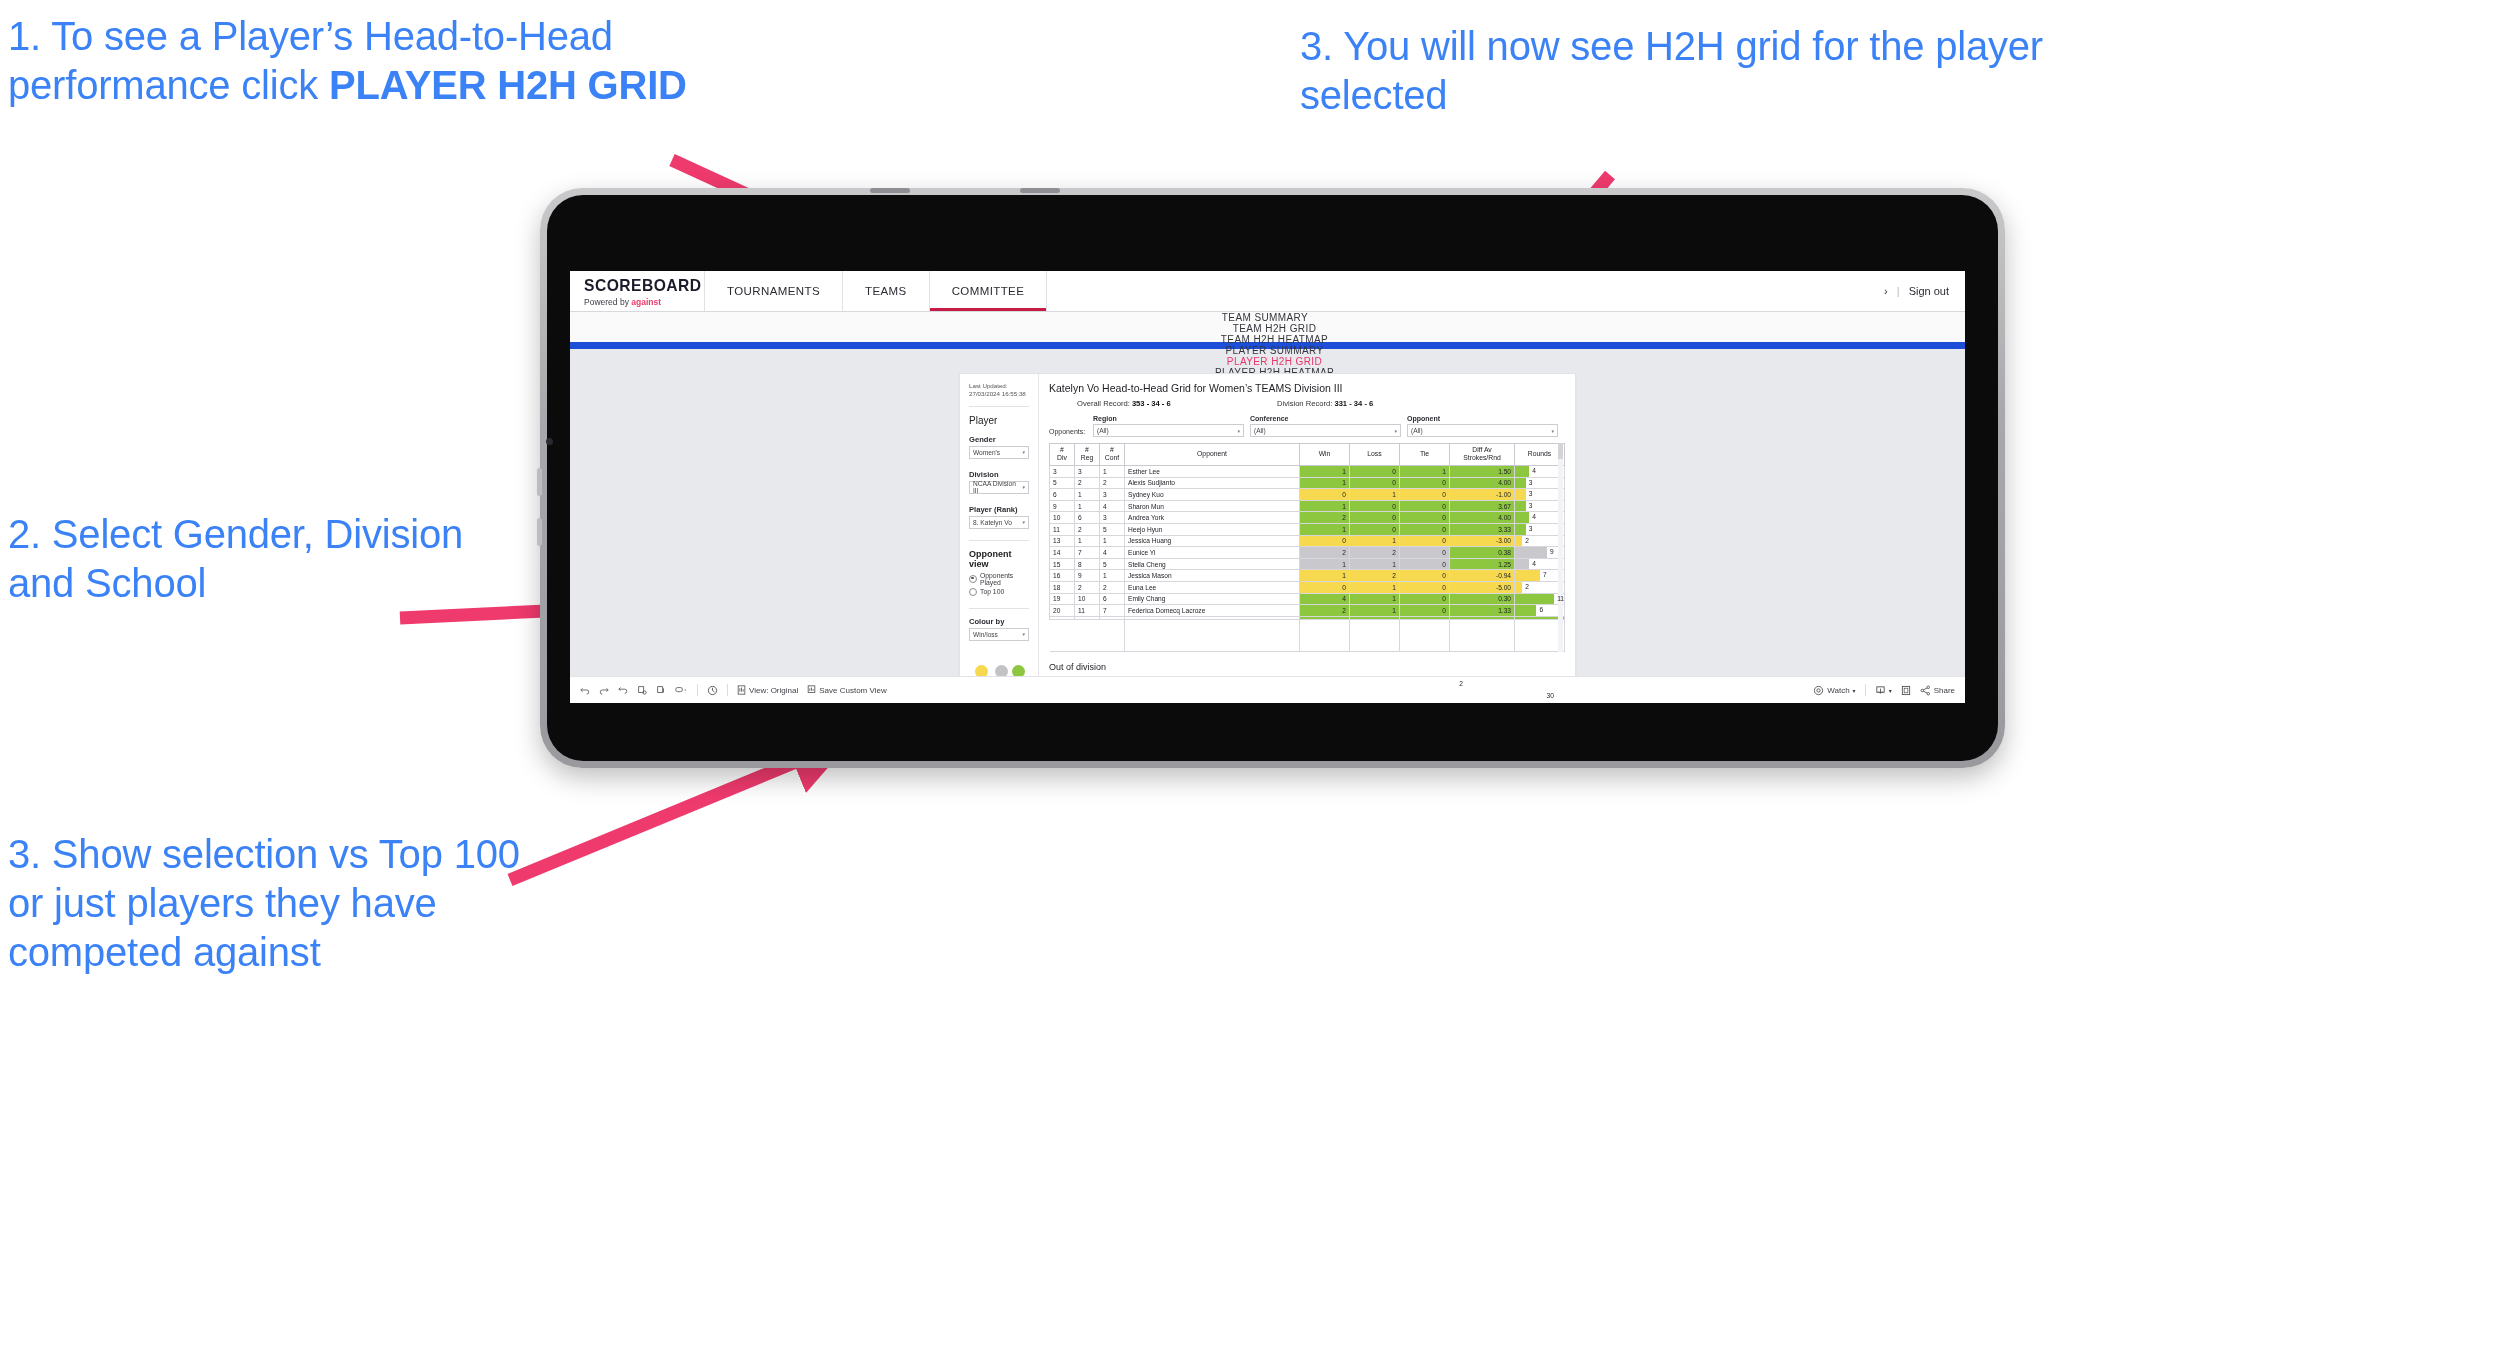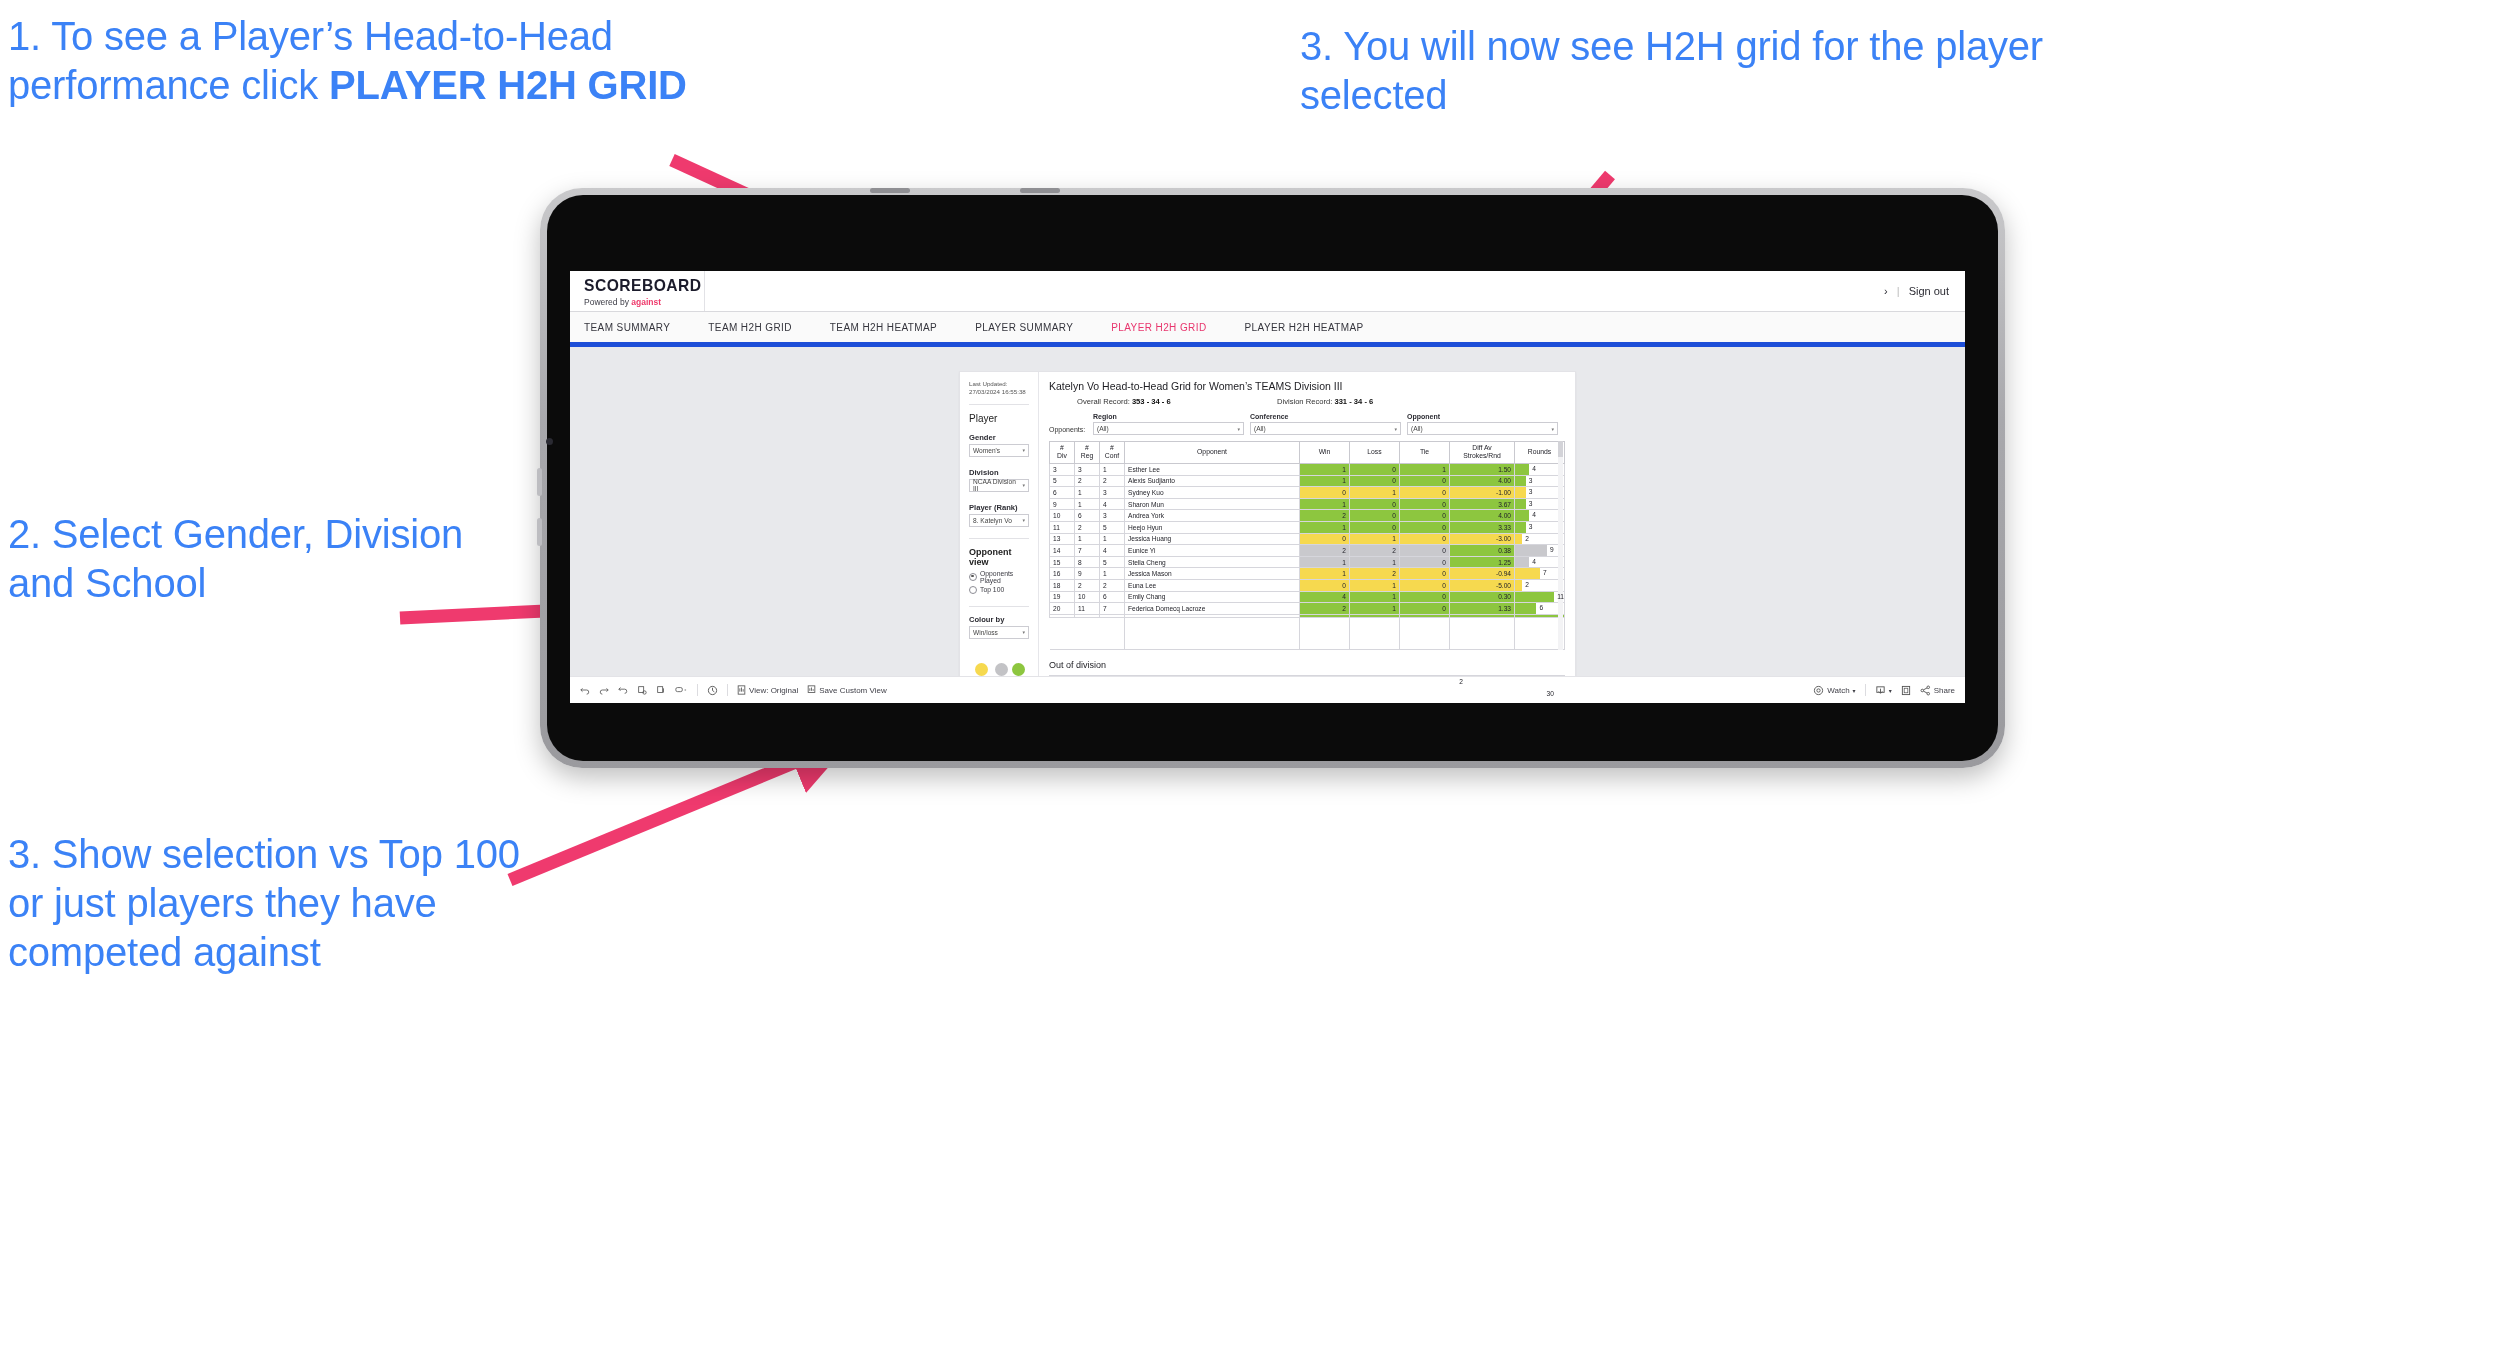--- a/index.html
+++ b/index.html
@@ -49,22 +49,22 @@
   .topnav{display:flex;align-items:center;}
   .topnav a{display:flex;align-items:center;height:100%;padding:0 22px;
             font-size:11.5px;color:#2b2b33;text-decoration:none;letter-spacing:.4px;
             border-right:1px solid #e2e2e6;box-sizing:border-box;}
   .topnav a.active{box-shadow:inset 0 -3px 0 #c41c45;}
   .topright{margin-left:auto;display:flex;align-items:center;gap:9px;
             padding-right:16px;font-size:11px;color:#2b2b33;}
   .topright .sep{color:#bbb;}
 
   
-  .subnav{height:30px;background:#fafafa;border-bottom:5px solid #1d4ed8;
-          display:flex;align-items:center;padding-left:14px;gap:0;}
+  .subnav{height:30px;background:#fafafa;border-bottom:7px solid #1d4ed8;
+          display:flex;align-items:center;padding-left:14px;gap:0;flex-direction:column;}
   .subnav a{font-size:10px;color:#35353d;text-decoration:none;letter-spacing:.4px;
             padding:0 19px;white-space:nowrap;}
   .subnav a:first-child{padding-left:0;}
   .subnav a.active{color:#e8356d;}
 
   
   .viz-wrap{padding:24px 0 0 0;display:flex;justify-content:center;}
   .viz{width:615px;background:#fff;border:1px solid #e3e3e7;display:flex;
        box-shadow:0 1px 2px rgba(0,0,0,.05);}
 
@@ -161,20 +161,25 @@
   <div class="cam" style="top:250px;left:6px;"></div>
   <div class="btn-side" style="top:280px;height:28px;"></div>
   <div class="btn-side" style="top:330px;height:28px;"></div>
 
   <div id="screen">
 
     <div class="brandbar">
       <div class="brand">
         <div class="brand-title">SCOREBOARD</div>
         <div class="brand-sub"><span>Powered by </span><span class="accent">against</span></div>
+      </div>
+      <div class="topnav">
+        <a href="#">TOURNAMENTS</a>
+        <a href="#">TEAMS</a>
+        <a href="#" class="active">COMMITTEE</a>
       </div>
       <div class="topright">
         <span>›</span>
         <span class="sep">|</span>
         <a href="#" style="color:#2b2b33;text-decoration:none;">Sign out</a>
       </div>
     </div>
 
     <div class="subnav">
       <a href="#">TEAM SUMMARY</a>

